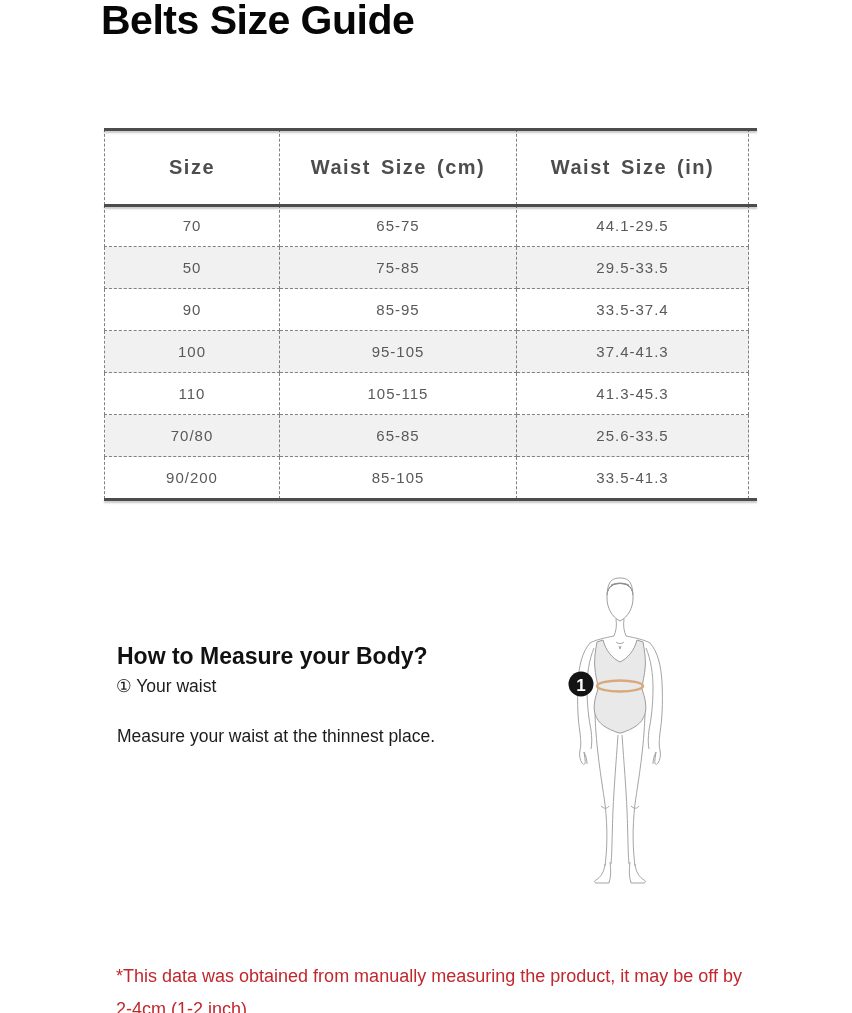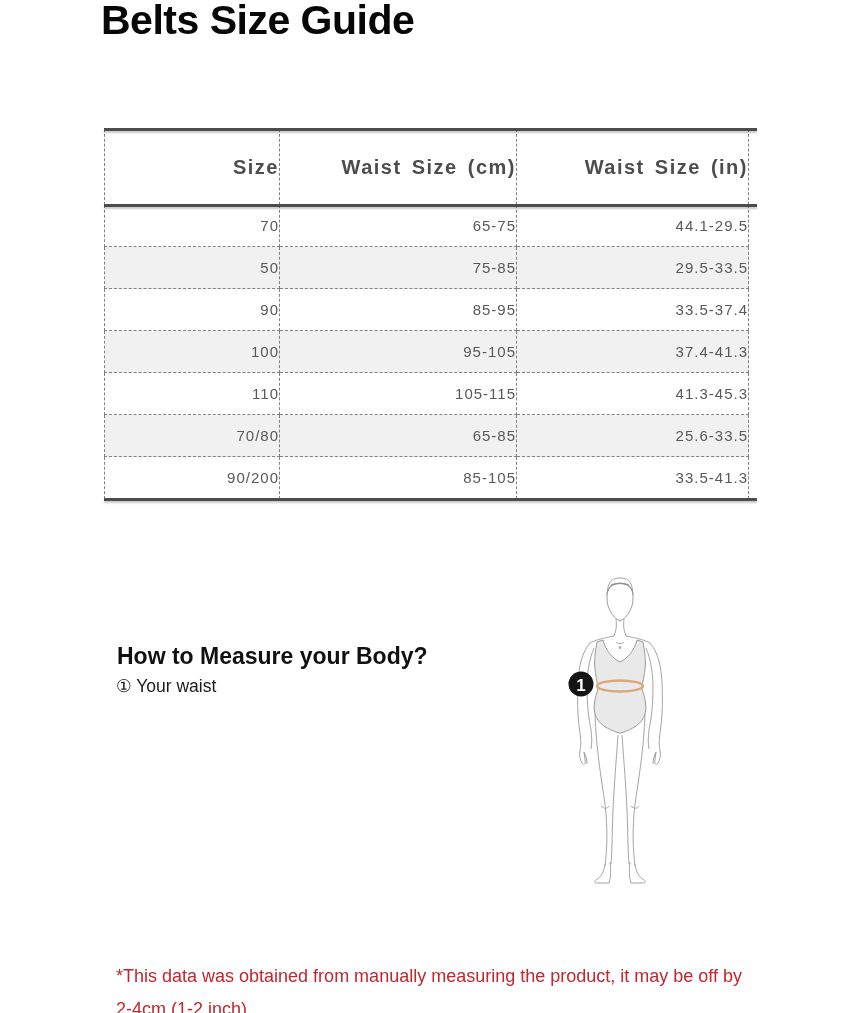--- a/index.html
+++ b/index.html
@@ -35,21 +35,21 @@
   .table-wrap table {
     width: 644px;
     border-collapse: collapse;
     table-layout: fixed;
   }
   .table-wrap col.c1 { width: 175px; }
   .table-wrap col.c2 { width: 237px; }
   .table-wrap col.c3 { width: 232px; }
   .table-wrap th, .table-wrap td {
     border: 1px dashed #818181;
-    text-align: right;
+    text-align: center;
     vertical-align: middle;
   }
   .table-wrap th {
     height: 75px;
     font-size: 20px;
     font-weight: bold;
     color: #4d4d4d;
     letter-spacing: 1.5px;
     word-spacing: 3px;
     background: #ffffff;
@@ -177,20 +177,21 @@
         </tr>
       </tbody>
     </table>
     <div class="hline hline-top"></div>
     <div class="hline hline-mid"></div>
     <div class="hline hline-bottom"></div>
   </div>
 
   <h2 class="measure-heading">How to Measure your Body?</h2>
   <p class="step-label">① Your waist</p>
+  <p class="step-desc">Measure your waist at the thinnest place.</p>
 
   <div class="figure">
     <svg width="150" height="340" viewBox="0 0 150 340" xmlns="http://www.w3.org/2000/svg">
 
       <path d="M 52,84 C 50,95 49,103 50,111 C 51,121 53,126 53,131 C 50,140 48,148 50,156 C 53,166 62,171 74,175 L 76,175 C 88,171 97,166 100,156 C 102,148 100,140 97,131 C 97,126 99,121 100,111 C 101,103 100,95 98,84 L 92,82 C 89,93 83,100 75,104 C 67,100 61,93 58,82 Z" fill="#e9e9e9" stroke="#9c9c9c" stroke-width="1"></path>
 
       <g stroke="#a5a5a5" stroke-width="1" fill="none">
         <path d="M 71,61 C 72,68 71,73 69,78"></path>
         <path d="M 79,61 C 78,68 79,73 81,78"></path>
         <path d="M 69,78 C 59,80 50,82 45,85"></path>

